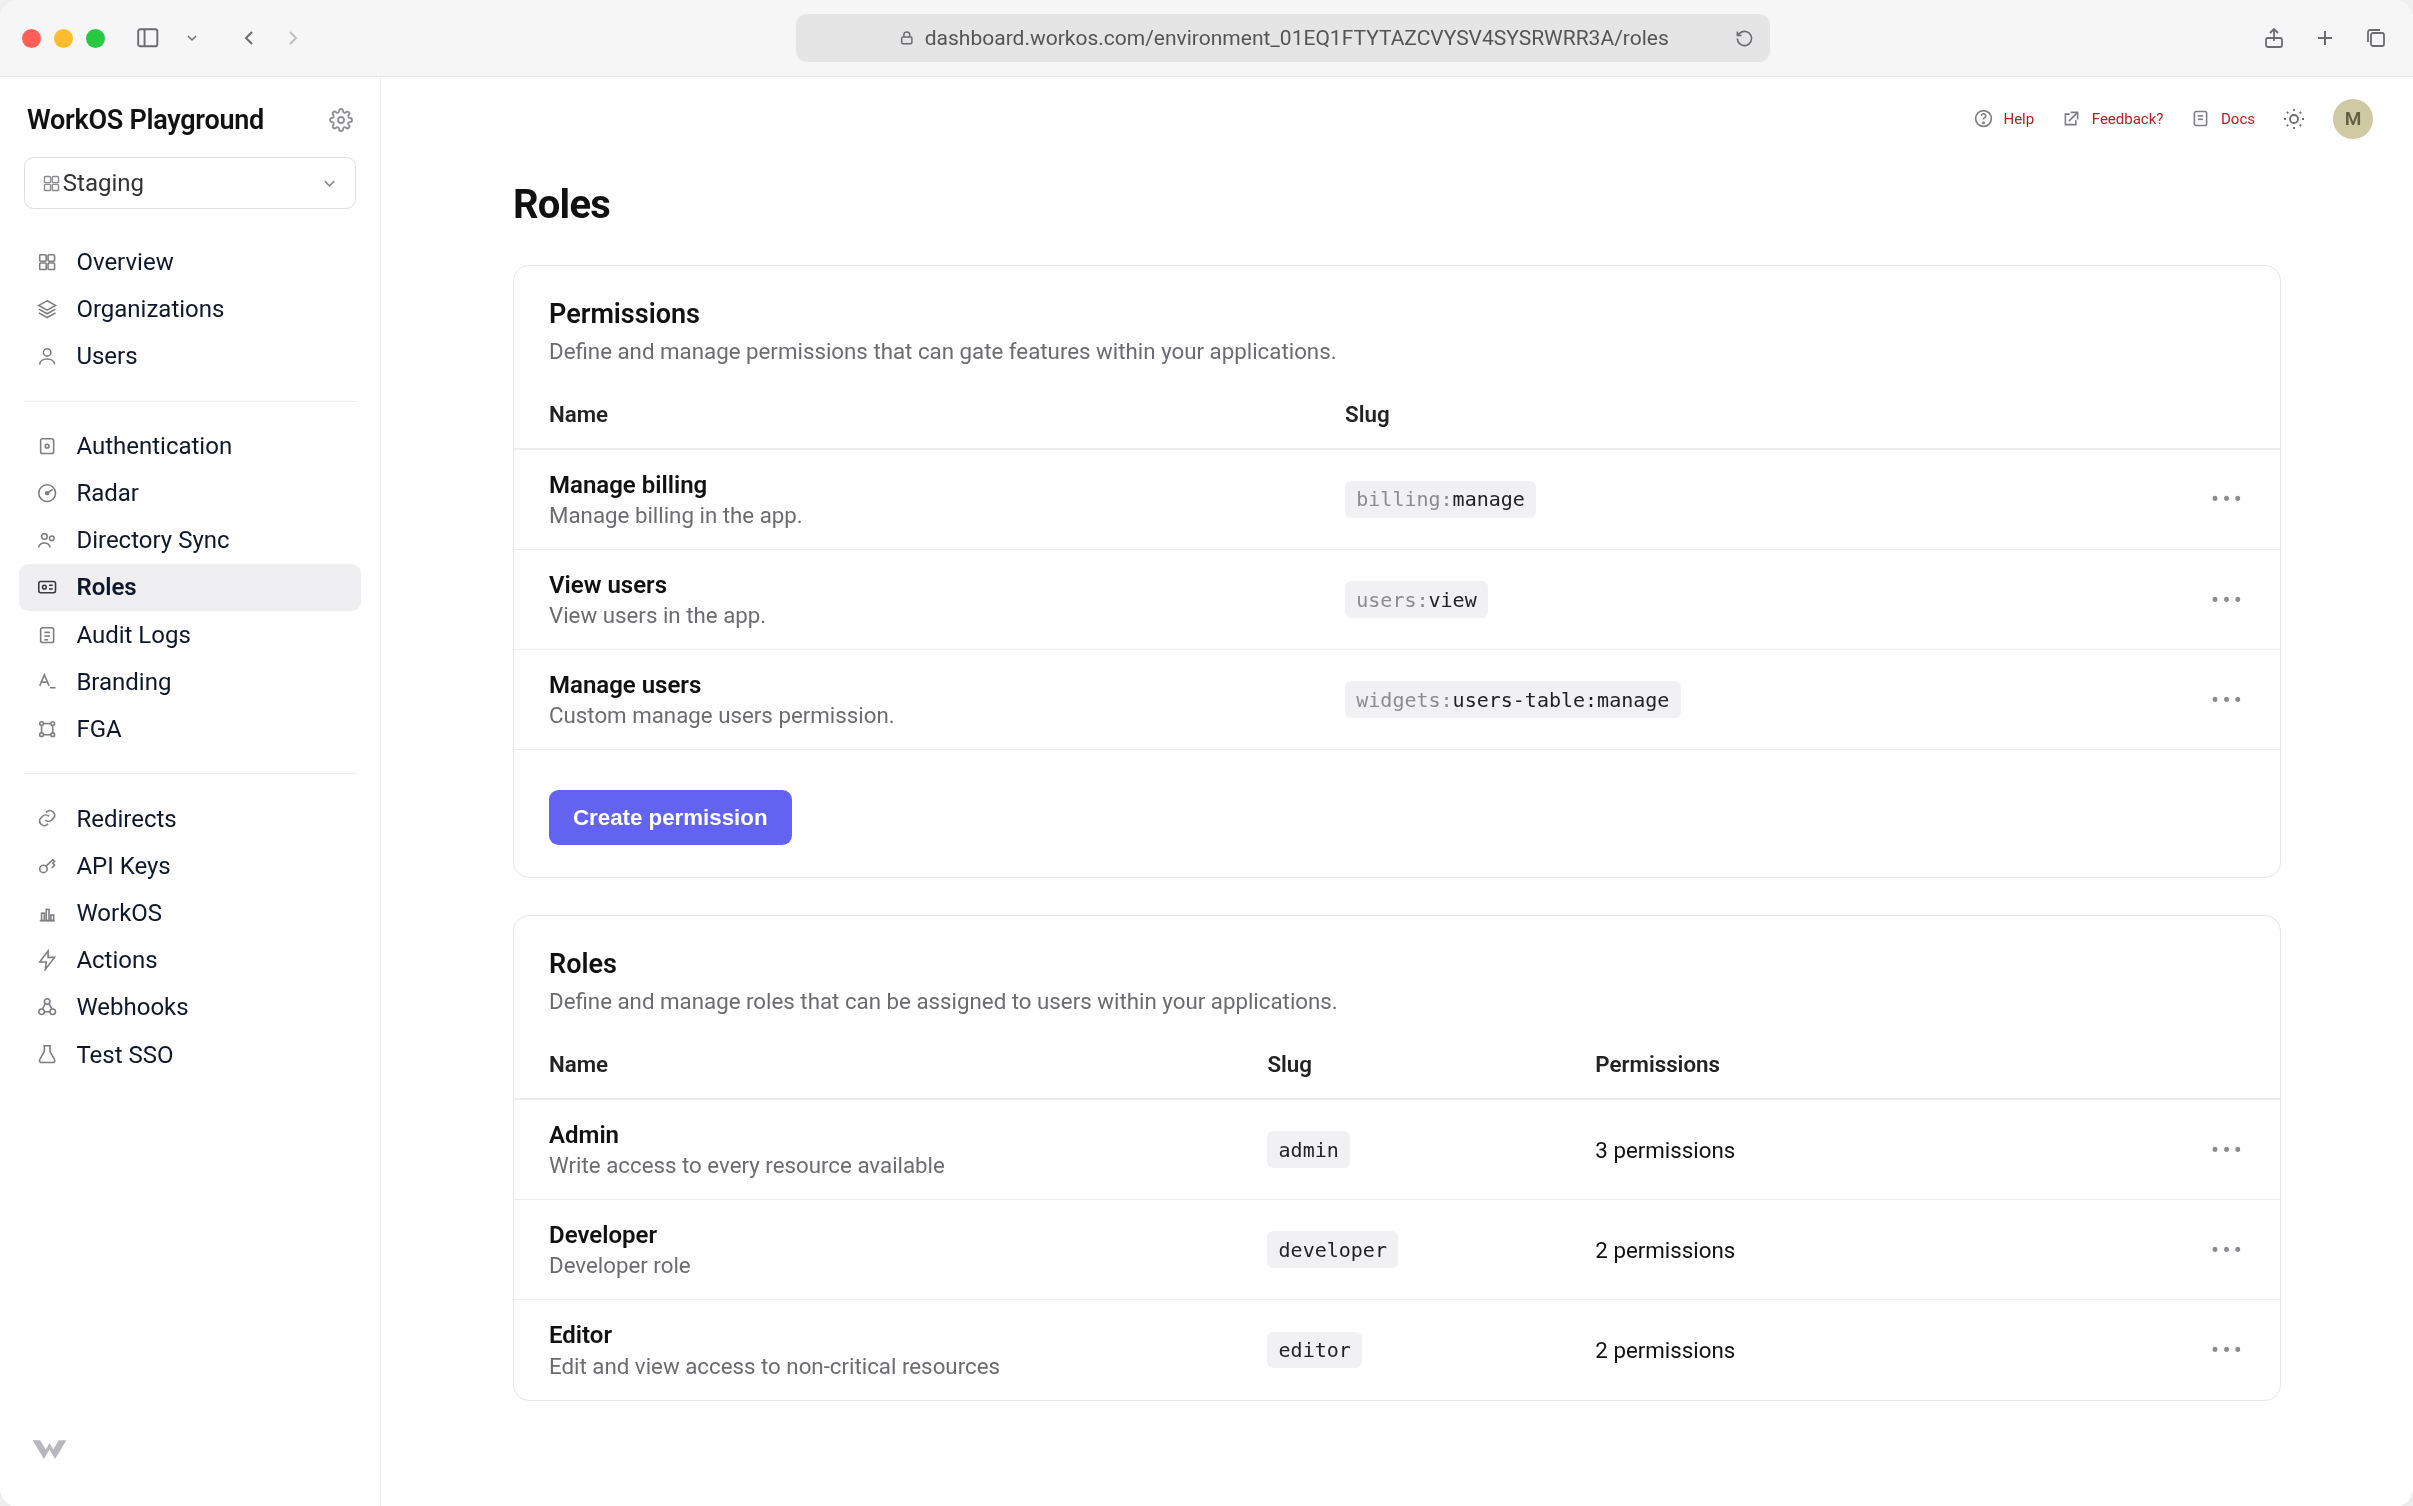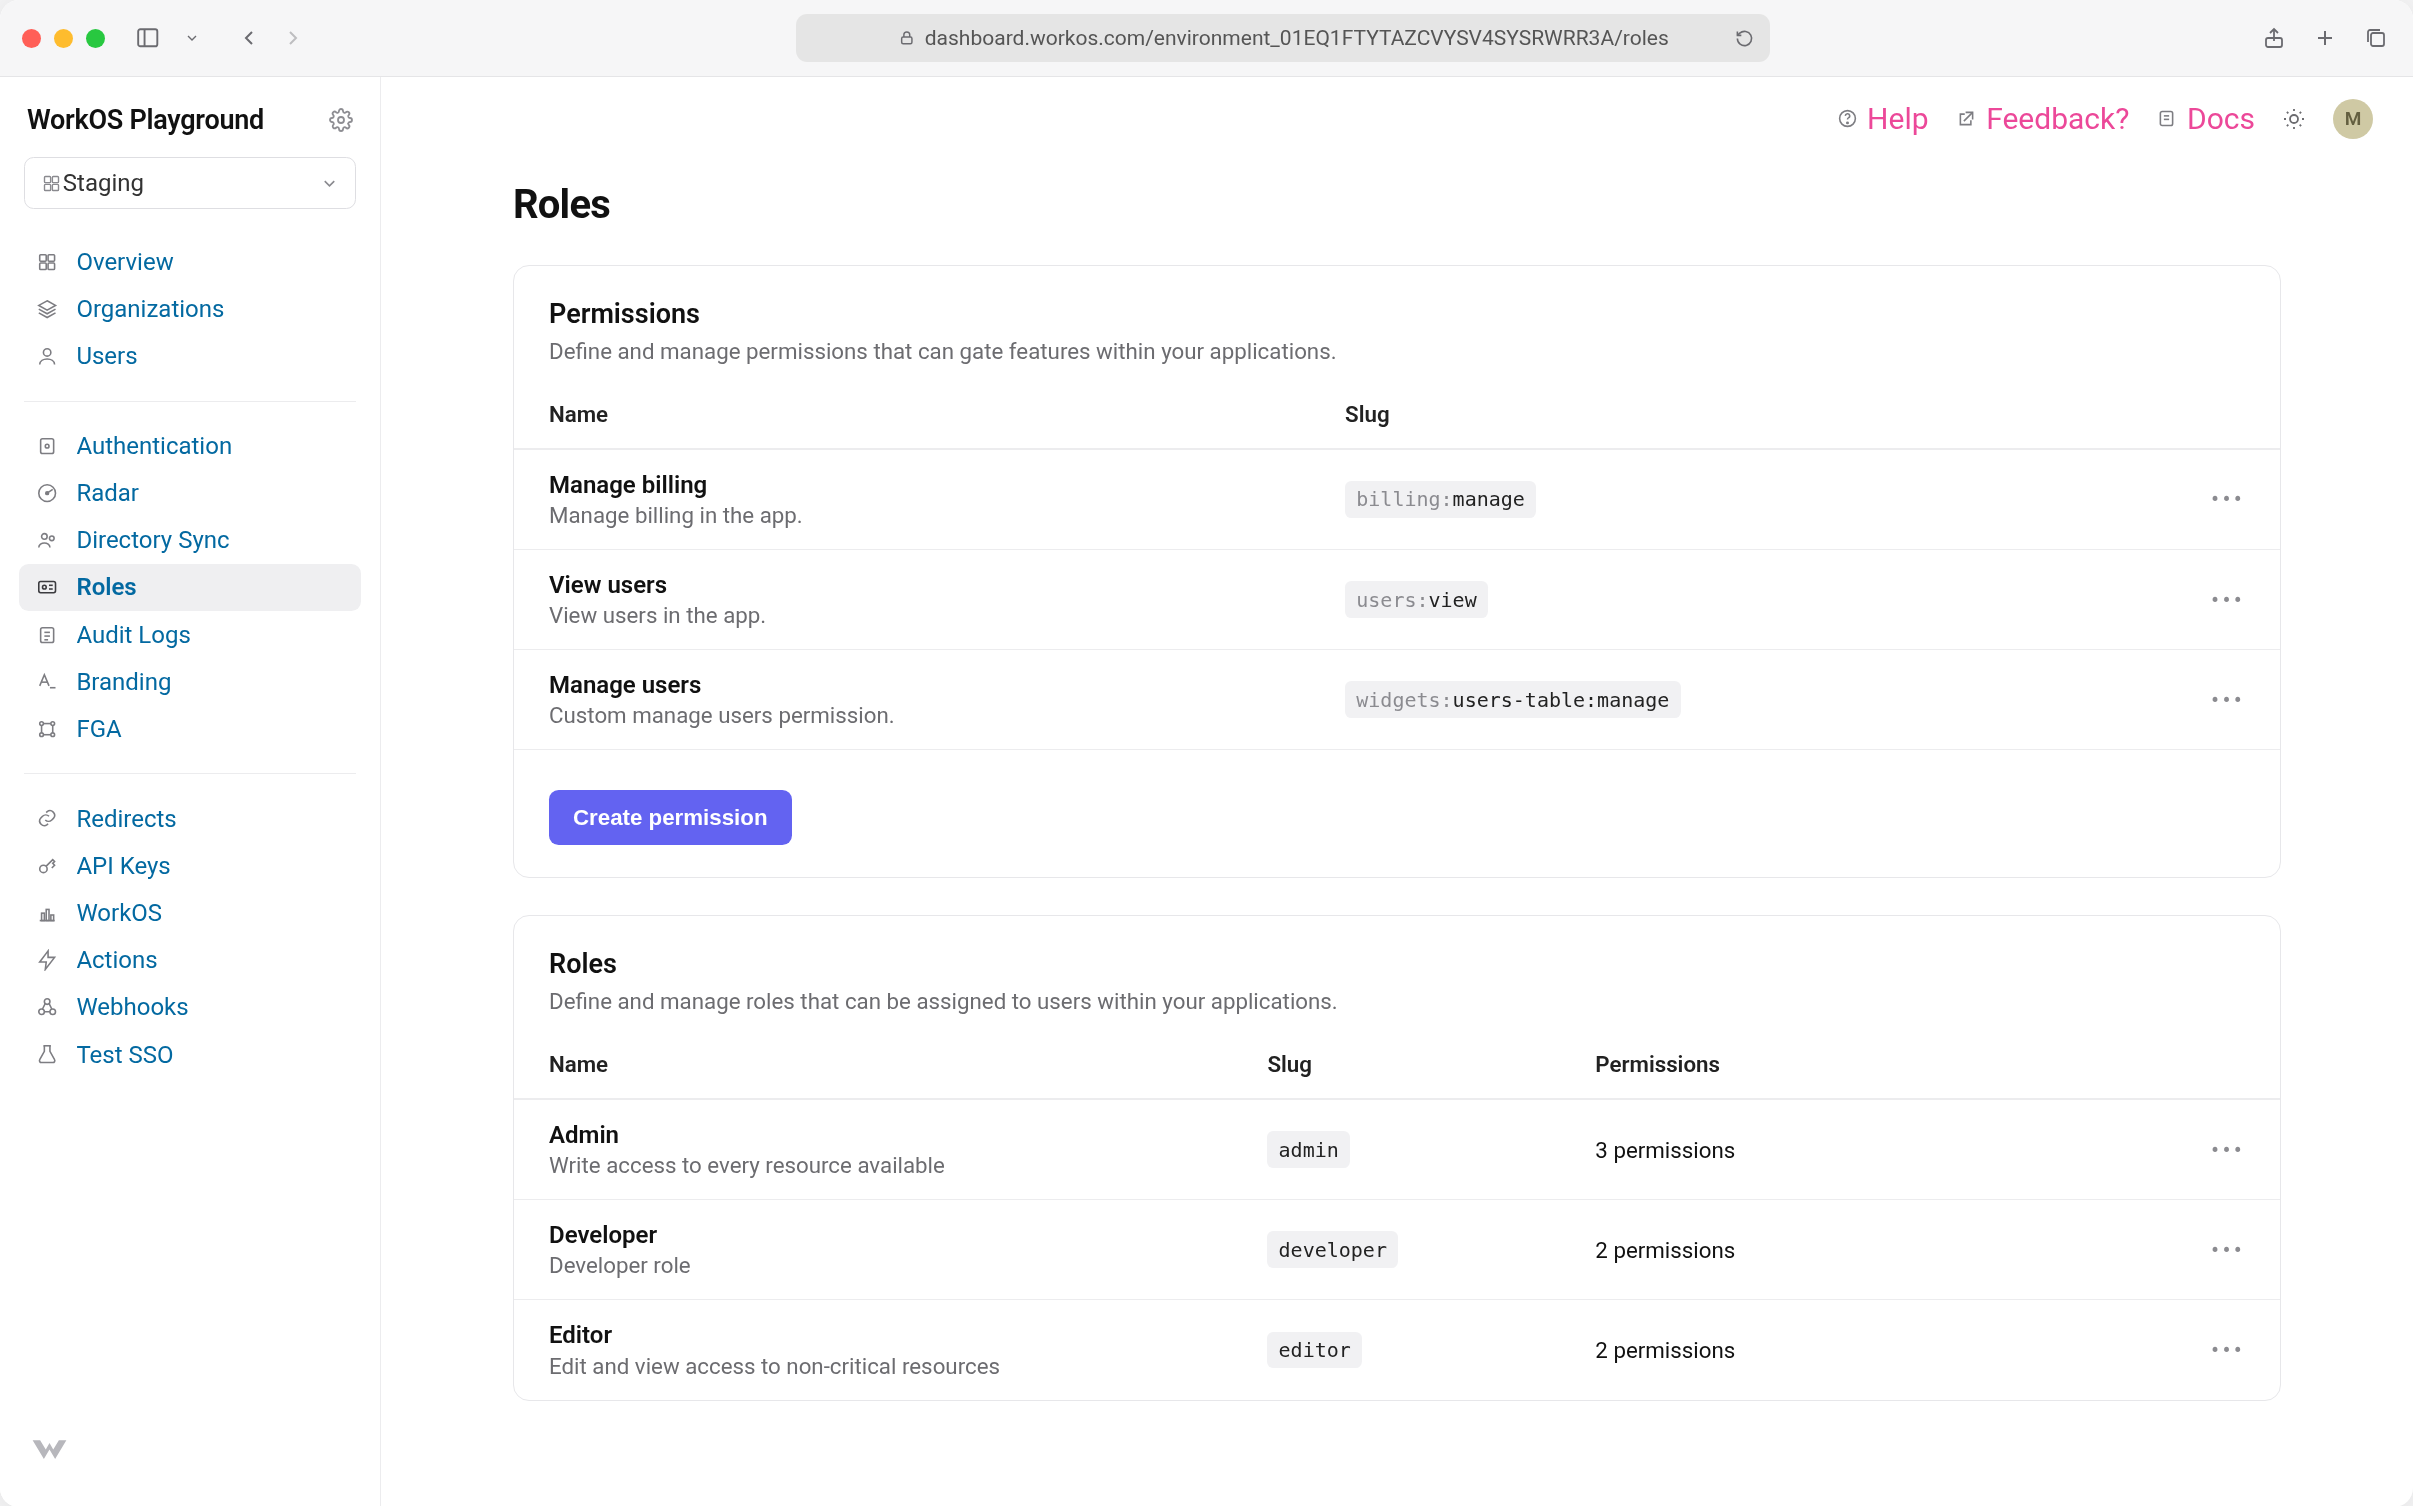--- a/index.html
+++ b/index.html
@@ -73,40 +73,40 @@
     margin: 0 4.8px 21px;
     color:#333;
   }
   .env-select .chev { margin-left:auto; color:#8a8a8f; }
   .nav-group { padding: 8px 0; }
   .nav-divider { height:0.8px; background:#ececee; margin: 12.8px 4.8px; }
   .nav-item {
     display:flex; align-items:center; gap:16px;
     padding: 9.6px 14.4px;
     border-radius:9.6px;
-    color:#0369a1;
+    color:#0f172a;
     font-size:24px;
     cursor:pointer;
   }
   .nav-item .ic { width:27px; height:27px; display:flex; align-items:center; justify-content:center; color:#7d7d82; }
   .nav-item.active { background:#efeff1; font-weight:600; }
   .nav-item.active .ic { color:#3b3b3f; }
   .sb-footer { margin-top:auto; padding:8px; }
   .logo-mark { width:45px; height:45px; }
 
   .main {
     flex:1; min-width:0; display:flex; flex-direction:column;
   }
   .topbar {
     height: 83px;
     display:flex; align-items:center; justify-content:flex-end;
     gap: 27px;
     padding: 0 40px;
   }
-  .top-link { display:flex; align-items:center; gap:9.6px; color:#ec4899; font-size:30px; cursor:pointer;}
+  .top-link { display:flex; align-items:center; gap:9.6px; color:#b91c1c; font-size:15px; cursor:pointer;}
   .top-link .ic { color:#7d7d82; display:flex; }
   .theme-btn, .avatar { display:flex; align-items:center; justify-content:center; }
   .avatar {
     width:40px;height:40px;border-radius:50%;
     background:#cfc9a4; color:#645f40; font-weight:600; font-size:19px;
   }
 
   .content {
     padding: 0 132px 64px;
     overflow:auto;

